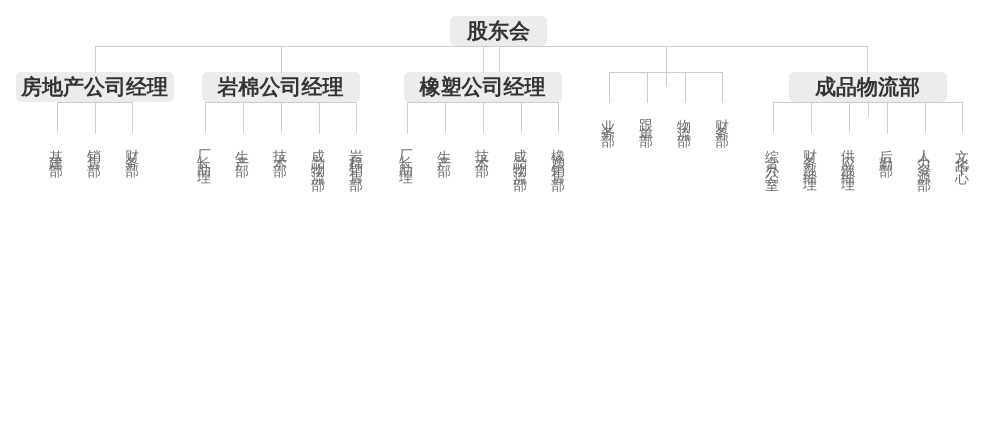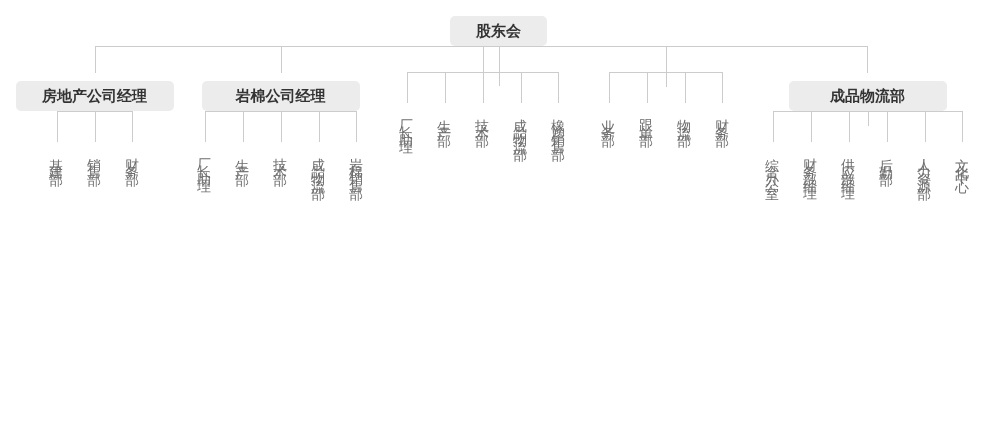--- a/index.html
+++ b/index.html
@@ -53,26 +53,26 @@
   .branches > li::before, .branches > li::after{height:26px;}
 
   .leaves{padding-top:15px;}
   .leaves::before{height:15px;}
   .leaves > li{padding-top:30px;padding-left:11px;padding-right:11px;}
   .leaves > li::before, .leaves > li::after{height:30px;}
 
   
   .node{
     background:var(--box);color:var(--ink);
-    font-weight:bold;font-size:15px;
+    font-weight:bold;font-size:21px;
     height:30px;line-height:30px;text-align:center;
     border-radius:5px;white-space:nowrap;
   }
   .w-top{width:97px;}
-  .w-branch{width:158px;margin-top:9px;}
+  .w-branch{width:158px;}
 
   .leaf{
     writing-mode:vertical-rl;text-orientation:upright;
     font-size:14px;letter-spacing:7px;line-height:16px;
     color:var(--leaf);margin-top:6px;white-space:nowrap;
   }
 </style>
 </head>
 <body>
 
@@ -117,20 +117,21 @@
                     <li>
                         <div class="leaf">成品物流部</div>
                       </li>
                     <li>
                         <div class="leaf">岩棉销售部</div>
                       </li>
                   </ul>
                 </li>
 
                 <li class="branch">
+                  <div class="node w-branch">橡塑公司经理</div>
                   <ul class="leaves">
                     <li>
                         <div class="leaf">厂长助理</div>
                       </li>
                     <li>
                         <div class="leaf">生产部</div>
                       </li>
                     <li>
                         <div class="leaf">技术部</div>
                       </li>

